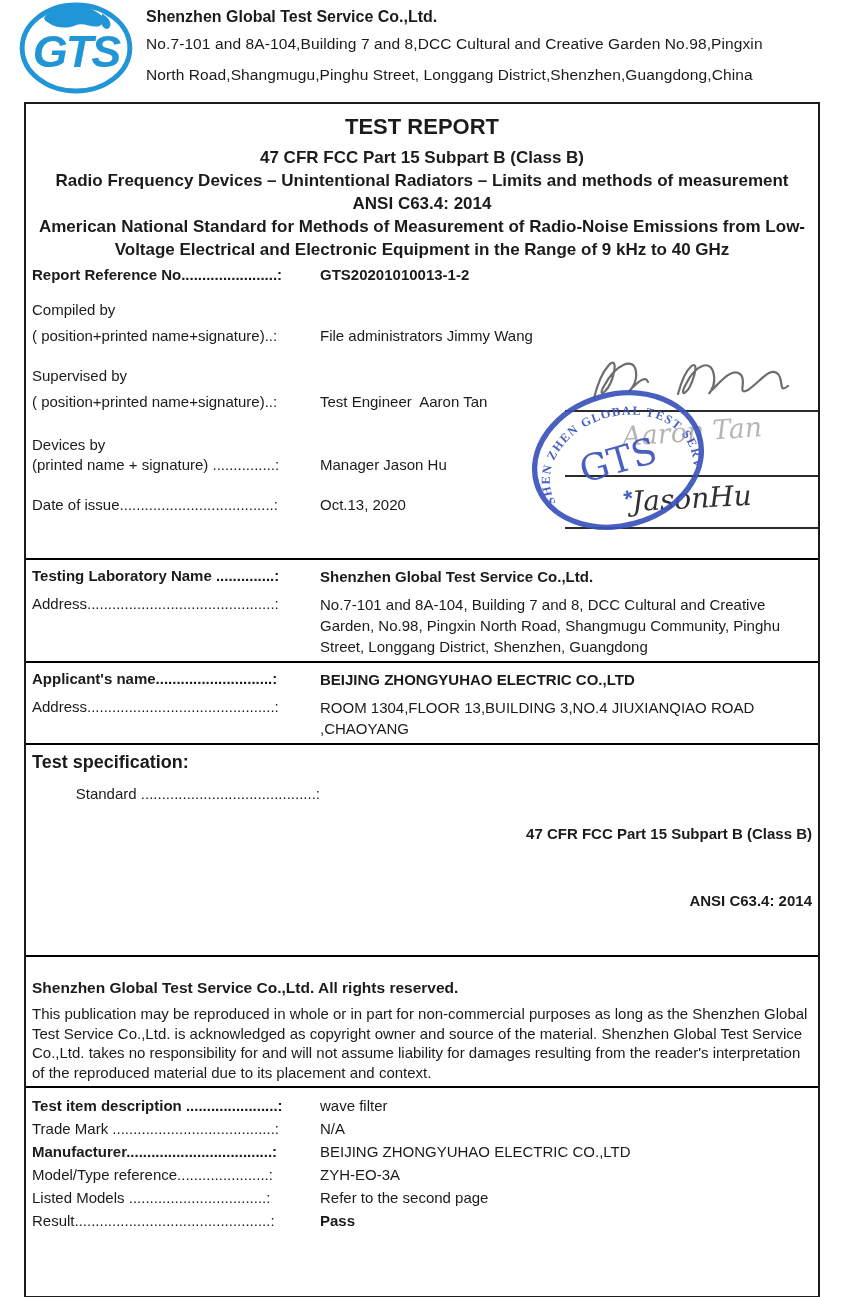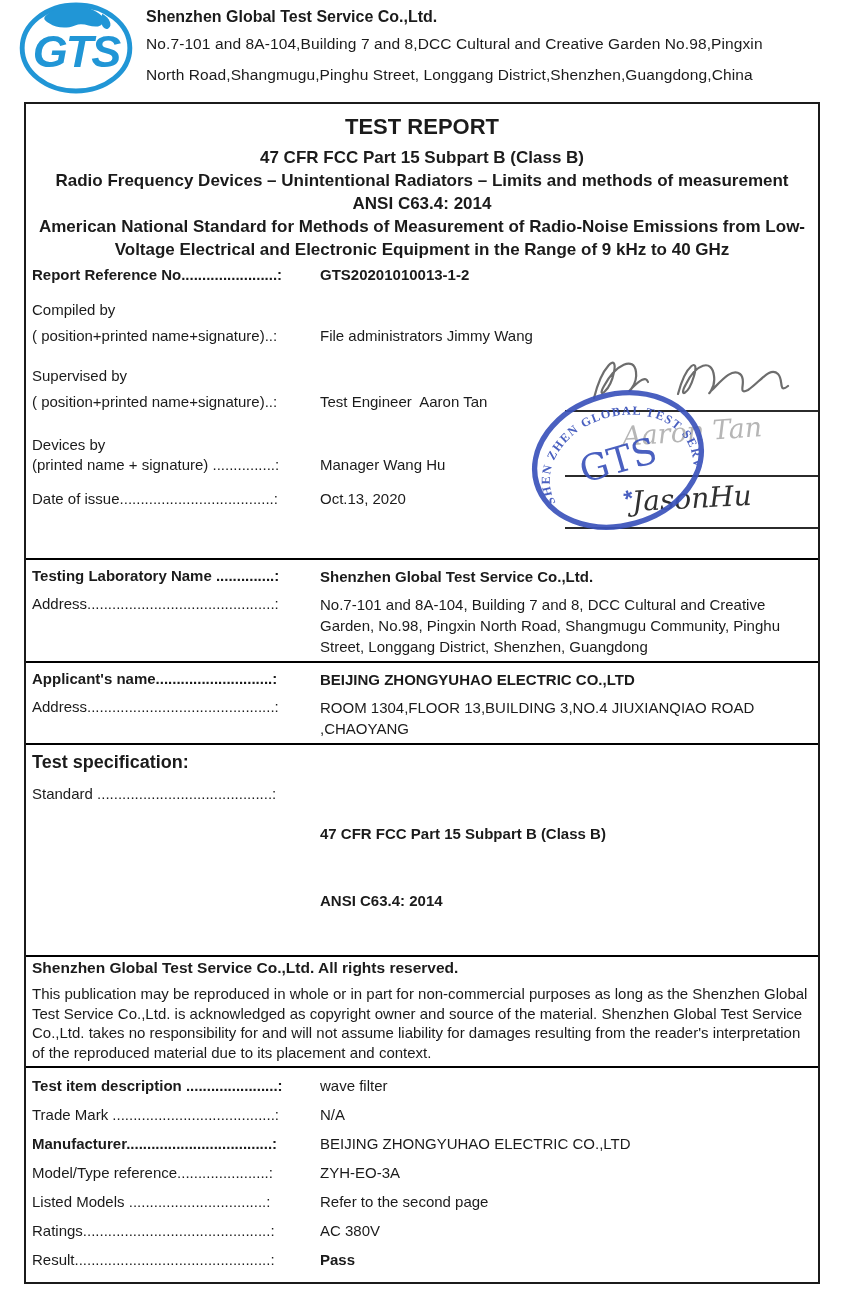--- a/index.html
+++ b/index.html
@@ -35,21 +35,21 @@
   .val { flex: 1; font-size: 15px; line-height: 20px; white-space: pre-wrap; }
   .bold { font-weight: bold; }
   .val-bottom { align-self: flex-end; }
 
   .r-ref { margin-top: 4px; justify-content: flex-end; }
   .r-compiled { margin-top: 15px; }
   .r-compiled .l2 { margin-top: 6px; }
   .r-supervised { margin-top: 20px; }
   .r-supervised .l2 { margin-top: 6px; }
   .r-approved { margin-top: 23px; }
-  .r-date { margin-top: 14px; }
+  .r-date { margin-top: 20px; }
 
   
   .sigline { position: absolute; left: 539px; width: 253px; height: 0; border-top: 2px solid #2b2b2b; }
   .sl1 { top: 296px; } .sl2 { top: 361px; } .sl3 { top: 413px; }
 
   .stamp { position: absolute; left: 501px; top: 272px; width: 182px; height: 148px;
            transform: rotate(-16deg); opacity: 0.92; pointer-events: none; }
   .sig-jimmy { position: absolute; left: 556px; top: 222px; width: 230px; height: 76px; }
   .sig-aaron { position: absolute; left: 596px; top: 302px; font-family: "DejaVu Serif", serif;
                font-style: italic; font-size: 27px; color: #b6b6b6; transform: rotate(-4deg); white-space: pre; }
@@ -58,29 +58,29 @@
 
   .sec-b { min-height: 94px; padding-top: 6px; }
   .sec-b .r-addr { margin-top: 7px; }
   .sec-b .val, .sec-c .val { line-height: 21px; }
 
   .sec-c { min-height: 68px; padding-top: 6px; }
   .sec-c .r-addr { margin-top: 7px; }
 
   .sec-d { min-height: 80px; padding-top: 5px; }
   .spec-heading { font-size: 18px; font-weight: bold; margin: 2px 0 0 0; }
-  .r-standard { margin-top: 11px; }
+  .r-standard { margin-top: 11px; text-align: right; }
   .v2 { margin-top: 7px; }
 
-  .sec-e { min-height: 110px; padding-top: 0; }
+  .sec-e { min-height: 110px; padding-top: 20px; }
   .crh { font-size: 15.5px; font-weight: bold; margin: 2px 0 7px 0; }
   .crb { font-size: 15px; line-height: 19.5px; margin: 0; }
 
   .sec-f { min-height: 210px; padding-top: 2px; padding-bottom: 12px; }
-  .sec-f .row { margin-top: 9px; }
+  .sec-f .row { margin-top: 3px; }
   .sec-f .row:first-child { margin-top: 6px; }
 </style>
 </head>
 <body>
 
 <div class="page">
 
   <div class="letterhead">
     <div class="logo">
       <svg viewBox="0 0 130 94" width="128" height="92">
@@ -125,21 +125,21 @@
           <div class="l2">( position+printed name+signature)..:</div>
         </div>
         <div class="val val-bottom">Test Engineer  Aaron Tan</div>
       </div>
 
       <div class="row r-approved">
         <div class="lbl">
           <div>Devices by</div>
           <div class="l2">(printed name + signature) ...............:</div>
         </div>
-        <div class="val val-bottom">Manager Wang Hu</div>
+        <div class="val val-bottom">Manager Jason Hu</div>
       </div>
 
       <div class="row r-date">
         <div class="lbl">Date of issue.....................................:</div>
         <div class="val">Oct.13, 2020</div>
       </div>
 
       <div class="sigline sl1"></div>
       <div class="sigline sl2"></div>
       <div class="sigline sl3"></div>
@@ -215,23 +215,19 @@
       </div>
       <div class="row">
         <div class="lbl">Model/Type reference......................:</div>
         <div class="val">ZYH-EO-3A</div>
       </div>
       <div class="row">
         <div class="lbl">Listed Models  .................................:</div>
         <div class="val">Refer to the second page</div>
       </div>
       <div class="row">
-        <div class="lbl">Ratings.............................................:</div>
-        <div class="val">AC 380V</div>
-      </div>
-      <div class="row">
         <div class="lbl">Result...............................................:</div>
         <div class="val bold">Pass</div>
       </div>
     </div>
 
   </div>
 </div>
 
 </body></html>

